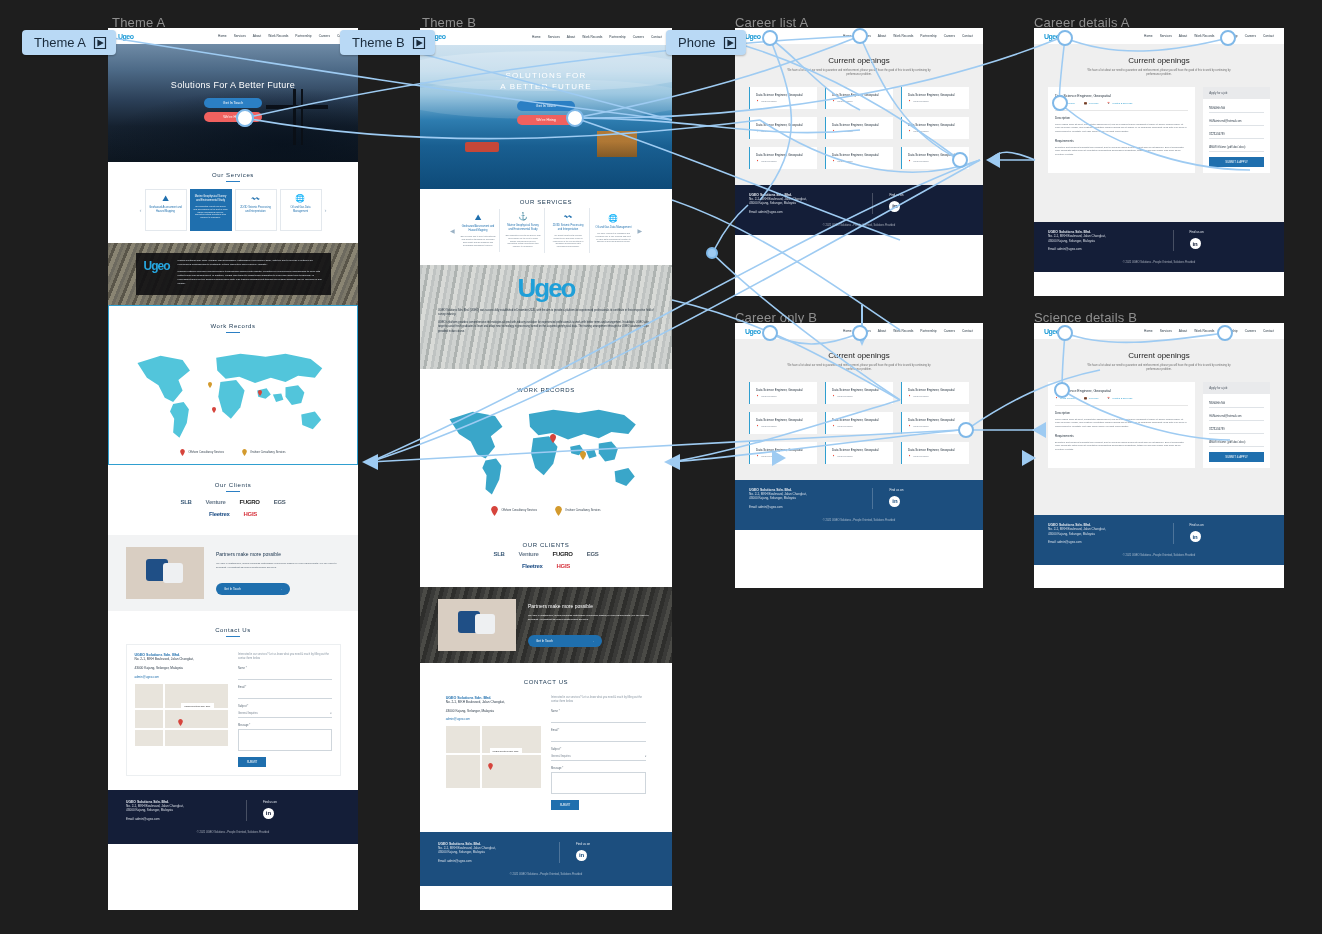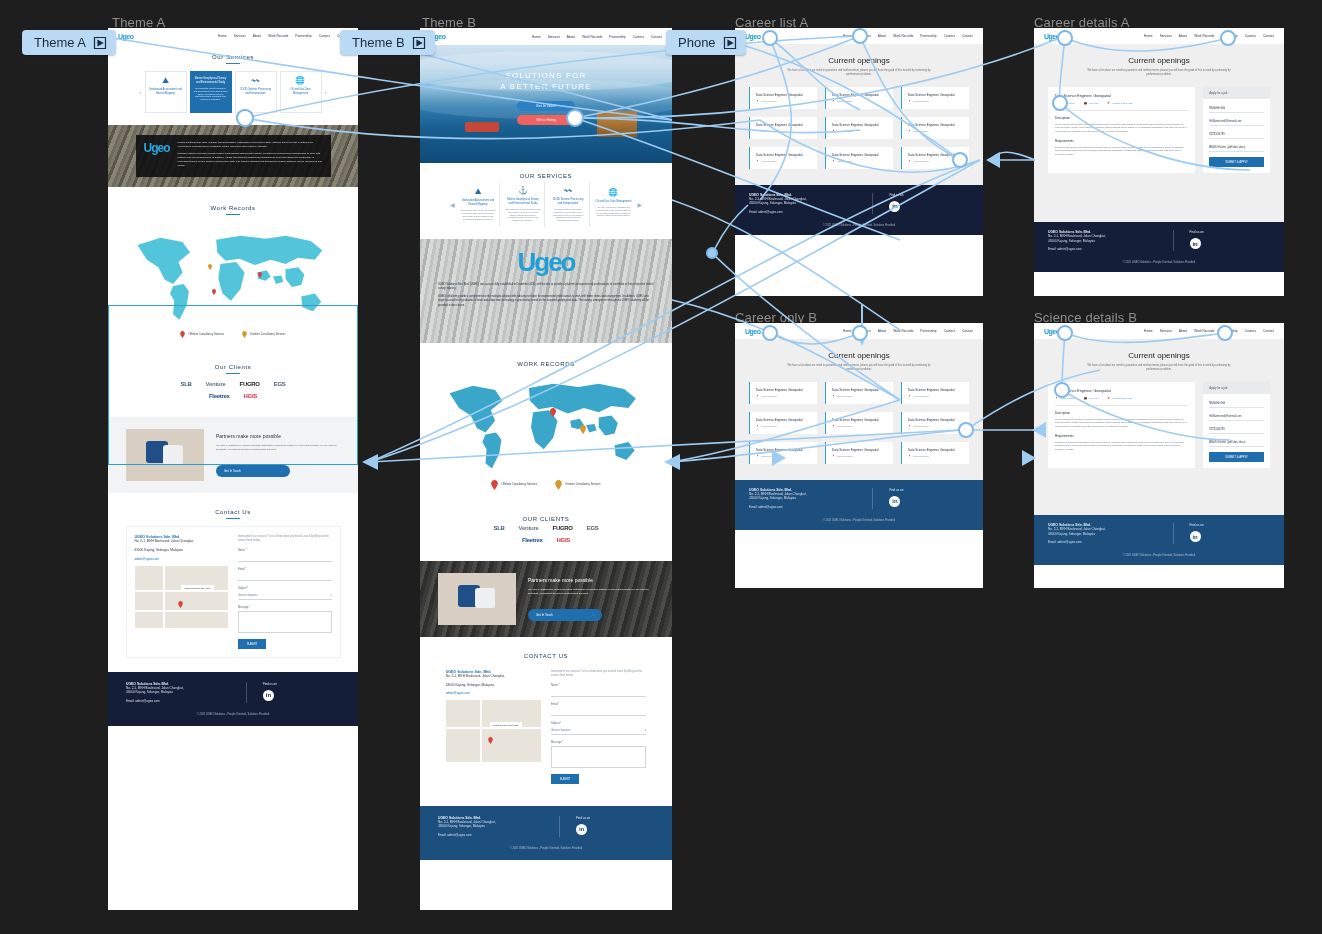--- a/index.html
+++ b/index.html
@@ -64,21 +64,21 @@
       linear-gradient(to right, transparent 56%, #0a0f16 56%, #0a0f16 60%, transparent 60%),
       linear-gradient(to bottom, transparent 28%, #0a0f16 28%, #0a0f16 36%, transparent 36%);
     opacity:.95;
   }
   .heroA-title { font-size:9px; color:#fff; letter-spacing:.3px; margin-bottom:8px; z-index:2;}
   .hero-btn { font-size:3.6px; color:#fff; border-radius:20px; padding:3px 16px; margin-bottom:4px; text-align:center; min-width:58px; z-index:2;}
   .hero-btn.primary { background:#2b7fc4; }
   .hero-btn.accent { background:#f1615f; }
 
   .heroB {
-    height: 118px; position:relative; overflow:hidden;
+    height: 144px; position:relative; overflow:hidden;
     background: linear-gradient(180deg,#cfe2ef 0%,#bcd8ea 18%,#8fc0dd 34%,#2e7db0 52%,#195f91 70%,#0e4a78 100%);
     display:flex; flex-direction:column; align-items:center; padding-top:26px;
   }
   .heroB .wave { position:absolute; left:-10%; width:120%; height:40px; border-radius:50%; background:rgba(255,255,255,.22); }
   .heroB-title { font-size:8px; color:#fff; letter-spacing:1.2px; line-height:1.35; text-align:center; z-index:3; text-transform:uppercase;}
 
   .sec-title { text-align:center; font-size:6px; color:#17344e; letter-spacing:.6px; padding:10px 0 3px; }
   .sec-rule { width:14px; height:1px; background:#2b7fc4; margin:0 auto 7px; }
 
   .svc-row { display:flex; align-items:center; justify-content:center; gap:3px; padding:0 8px 12px; }
@@ -221,20 +221,25 @@
         <span>Home</span>
         <span>Services</span>
         <span>About</span>
         <span>Work Records</span>
         <span>Partnership</span>
         <span>Careers</span>
         <span>Contact</span>
       </div>
     </div>
 
+    <div class="heroA">
+      <div class="heroA-title">Solutions For A Better Future</div>
+      <div class="hero-btn primary">Get In Touch</div>
+      <div class="hero-btn accent">We're Hiring</div>
+    </div>
 
     <div>
       <div class="sec-title">Our Services</div>
       <div class="sec-rule"></div>
       <div class="svc-row">
         <span class="arrowbtn">‹</span>
         <div class="svc-card">
           <div class="svc-icon">⛰</div>
           <div class="svc-name">Geohazard Assessment and Hazard Mapping</div>
         </div>

